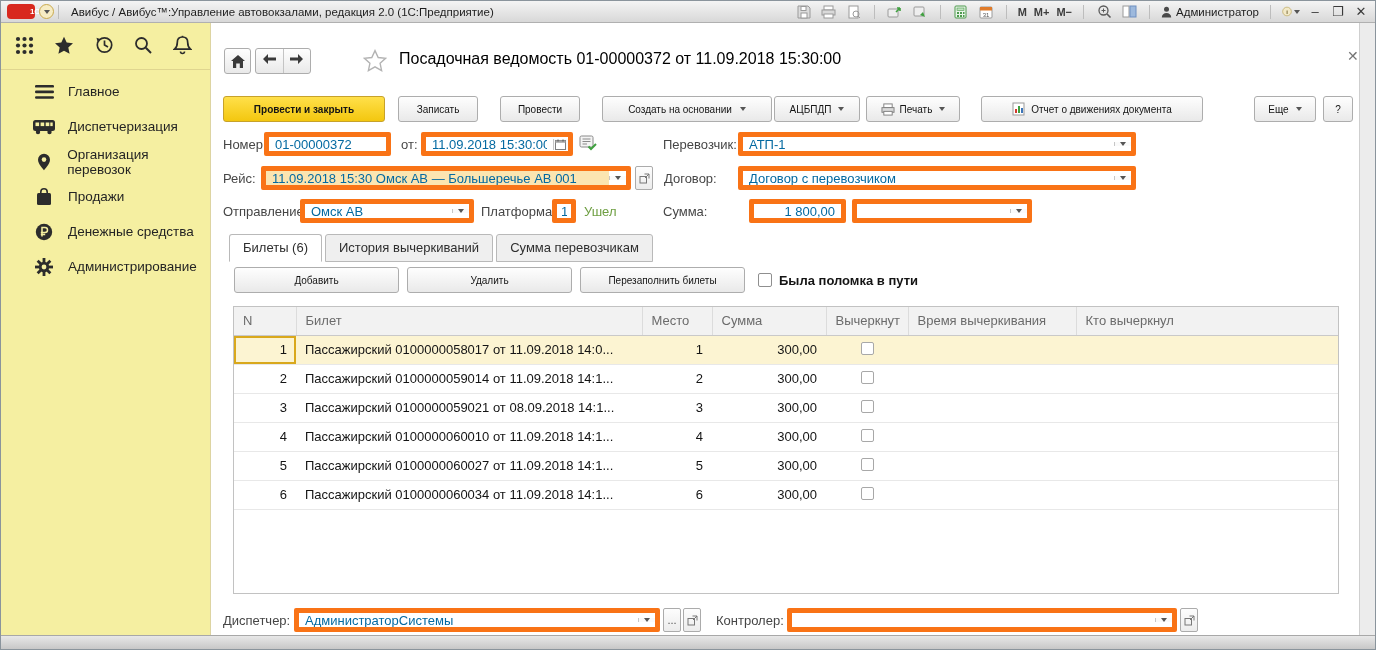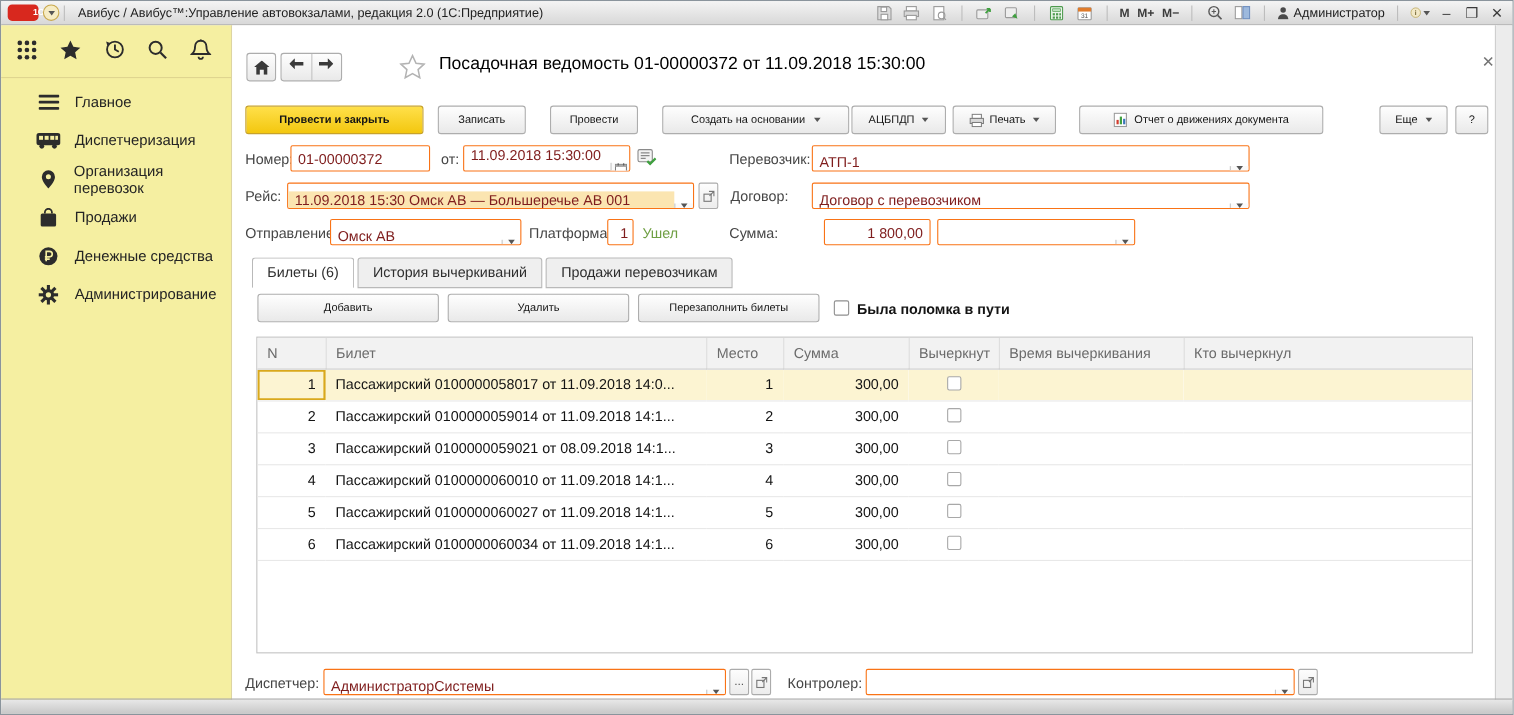--- a/index.html
+++ b/index.html
@@ -40,22 +40,22 @@
   .bottom-strip { position:absolute; left:0; right:0; bottom:0; height:14px;
     background:linear-gradient(#e8e8e8,#c7c7c7); border-top:1px solid #a8a8a8; }
 
   .abs { position:absolute; }
   .btn { position:absolute; height:26px; display:flex; align-items:center; justify-content:center;
     background:linear-gradient(#fefefe,#e9e9e9); border:1px solid #adadad; border-radius:3px;
     font-size:10px; color:#141414; white-space:nowrap; padding:0 8px; cursor:default; }
   .btn-primary { background:linear-gradient(#ffe04a,#f3c70f); border-color:#c7a22a; font-weight:bold; }
   .sq { width:27px; padding:0; }
   .lbl { position:absolute; font-size:13px; color:#464646; white-space:nowrap; }
-  .field { position:absolute; height:24px; border:1px solid #f97316; border-radius:2px; background:#fff;
-    display:flex; align-items:flex-end; font-size:13px; color:#7f1d1d; overflow:hidden; }
+  .field { position:absolute; height:24px; border:5px solid #f97316; border-radius:2px; background:#fff;
+    display:flex; align-items:center; font-size:13px; color:#0369a1; overflow:hidden; }
   .field .ftext { flex:1; display:flex; align-items:center; padding:0 6px; white-space:nowrap; overflow:hidden; }
   .field input { border:none; outline:none; width:100%; height:100%; font:inherit; color:inherit; background:transparent; padding:0 6px; }
   .field .fbtn { width:17px; border-left:1px solid #c6c6c6; display:flex; align-items:center; justify-content:center; background:#fafafa; }
   .mini-btn { position:absolute; width:18px; height:24px; border:1px solid #ababab; border-radius:2px;
     background:linear-gradient(#fdfdfd,#ececec); display:flex; align-items:center; justify-content:center; font-size:11px; color:#555; }
   .trip-bg { background:#fbe5b1; }
   .num-right input { text-align:right; }
   .status-green { color:#6f9f43; font-size:13px; position:absolute; }
 
   
@@ -350,21 +350,21 @@
         <span>Еще</span>
         <span class="caret" style="margin-left:7px"></span>
       </div>
     <div class="btn" style="left:1112px; top:73px; width:30px;">?</div>
 
     <span class="lbl" style="left:12px; top:114px;">Номер:</span>
     <div class="field" style="left:53px; top:109px; width:127px;">
         <input value="01-00000372" style="">
       </div>
     <span class="lbl" style="left:190px; top:114px;">от:</span>
-    <div class="field" style="left:210px; top:109px; width:152px;flex-direction:column;">
+    <div class="field" style="left:210px; top:109px; width:152px;">
       <input value="11.09.2018 15:30:00" style="">
       <span class="fbtn">
           <svg width="11" height="11" viewBox="0 0 11 11">
             <rect x=".5" y="1.5" width="10" height="9" fill="#fff" stroke="#7d7d7d"></rect>
             <rect x=".5" y="1.5" width="10" height="2.3" fill="#a9a9a9"></rect>
             <line x1="3" y1="0.5" x2="3" y2="2.5" stroke="#555"></line>
             <line x1="8" y1="0.5" x2="8" y2="2.5" stroke="#555"></line>
           </svg>
         </span>
     </div>
@@ -423,21 +423,21 @@
     <div class="field" style="left:641px; top:176px; width:180px;">
       <span class="ftext"></span>
       <span class="fbtn">
           <span class="caret"></span>
         </span>
     </div>
 
     <div class="tabs">
       <span class="tab active">Билеты (6)</span>
       <span class="tab">История вычеркиваний</span>
-      <span class="tab">Продажи перевозчикам</span>
+      <span class="tab">Сумма перевозчикам</span>
     </div>
 
     <div class="btn" style="left:23px; top:244px; width:165px;">Добавить</div>
     <div class="btn" style="left:196px; top:244px; width:165px;">Удалить</div>
     <div class="btn" style="left:369px; top:244px; width:165px;">Перезаполнить билеты</div>
     <span class="checkbox abs" style="left:547px; top:250px;"></span>
     <span class="abs" style="left:568px; top:250px; font-size:13px; font-weight:bold; color:#141414;">Была поломка в пути</span>
 
     <div class="tbl-wrap">
       <table class="tickets">

